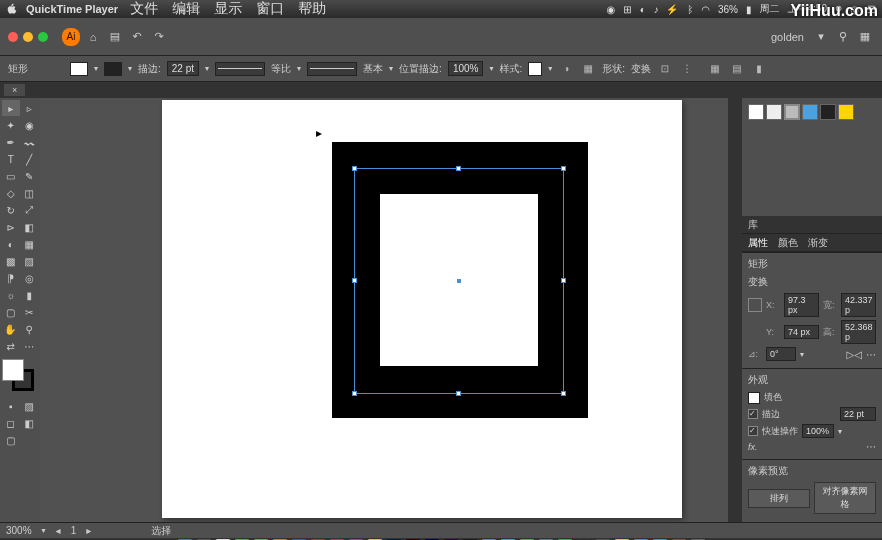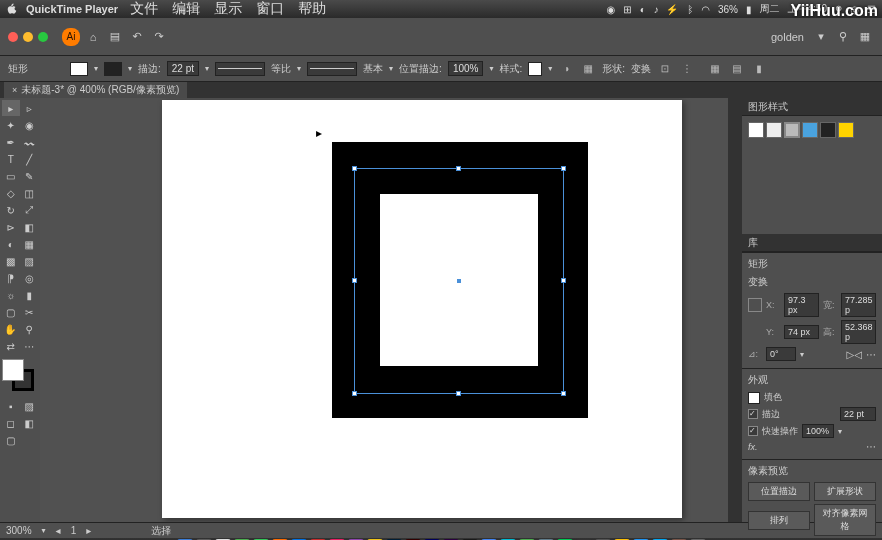--- a/index.html
+++ b/index.html
@@ -151,21 +151,20 @@
   <div class="ico">⋮</div>
   <div class="spacer"></div>
   <div class="ico">▦</div>
   <div class="ico">▤</div>
   <div class="ico">▮</div>
 </div>
 
 <div class="tabrow">
   <div class="tab">
     <span style="font-size:9px">×</span>
-    <span>未标题-3* @ 400% (RGB/像素预览)</span>
   </div>
 </div>
 
 <div class="main">
 
   <div class="tools">
     <div class="trow">
         <div class="tool sel">▸</div>
         <div class="tool">▹</div>
       </div>
@@ -257,42 +256,46 @@
         <div class="handle h-se"></div>
         <div class="center-pt"></div>
       </div>
       <div class="cursor">▸</div>
     </div>
   </div>
 
   <div class="sidecol"></div>
 
   <div class="rpanel">
-    <div class="pnl-tab">图形样式</div>
     <div class="styles">
       <div class="stylebox" style="background:#fff"></div>
       <div class="stylebox" style="background:#eee"></div>
       <div class="stylebox" style="background:#bbb;border:2px solid #888"></div>
       <div class="stylebox" style="background:#4aa3df"></div>
       <div class="stylebox" style="background:#222"></div>
       <div class="stylebox" style="background:#ffd400"></div>
     </div>
     <div style="flex:0 0 90px"></div>
     <div class="pnl-tab" style="display:flex;gap:10px">
       <span>库</span>
     </div>
+    <div class="pnl-tab" style="display:flex;gap:10px">
+      <span style="color:#fff">属性</span>
+      <span>颜色</span>
+      <span>渐变</span>
+    </div>
     <div class="pnl-sec">
       <div class="hdr">矩形</div>
       <div class="hdr">变换</div>
       <div class="prow">
         <div style="width:14px;height:14px;border:1px solid #888;display:grid;grid-template:repeat(3,1fr)/repeat(3,1fr)"></div>
         <span class="plbl">X:</span>
         <span class="pval">97.3 px</span>
         <span class="plbl">宽:</span>
-        <span class="pval">77.285 p</span>
+        <span class="pval">42.337 p</span>
       </div>
       <div class="prow">
         <div style="width:14px"></div>
         <span class="plbl">Y:</span>
         <span class="pval">74 px</span>
         <span class="plbl">高:</span>
         <span class="pval">52.368 p</span>
       </div>
       <div class="prow">
         <span class="plbl">⊿:</span>
@@ -322,24 +325,20 @@
         <span style="font-size:8px">▾</span>
       </div>
       <div class="prow">
           <span style="font-size:9px;font-style:italic">fx.</span>
           <div style="flex:1"></div>
           <span>⋯</span>
         </div>
     </div>
     <div class="pnl-sec">
       <div class="hdr">像素预览</div>
-      <div class="prow" style="gap:4px">
-        <div class="btn" style="flex:1">位置描边</div>
-        <div class="btn" style="flex:1">扩展形状</div>
-      </div>
       <div class="prow" style="gap:4px">
         <div class="btn" style="flex:1">排列</div>
         <div class="btn" style="flex:1">对齐像素网格</div>
       </div>
 
     </div>
   </div>
 </div>
 
 <div class="statusbar">

